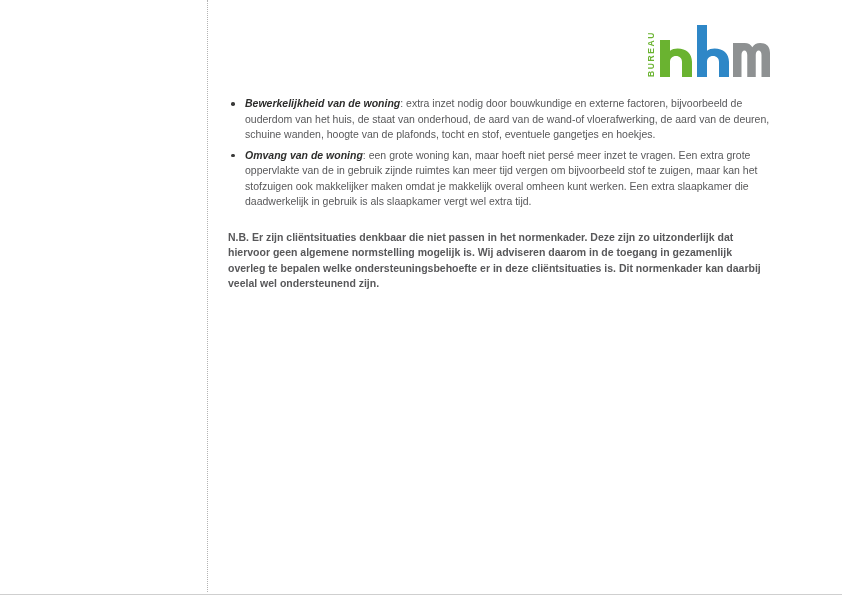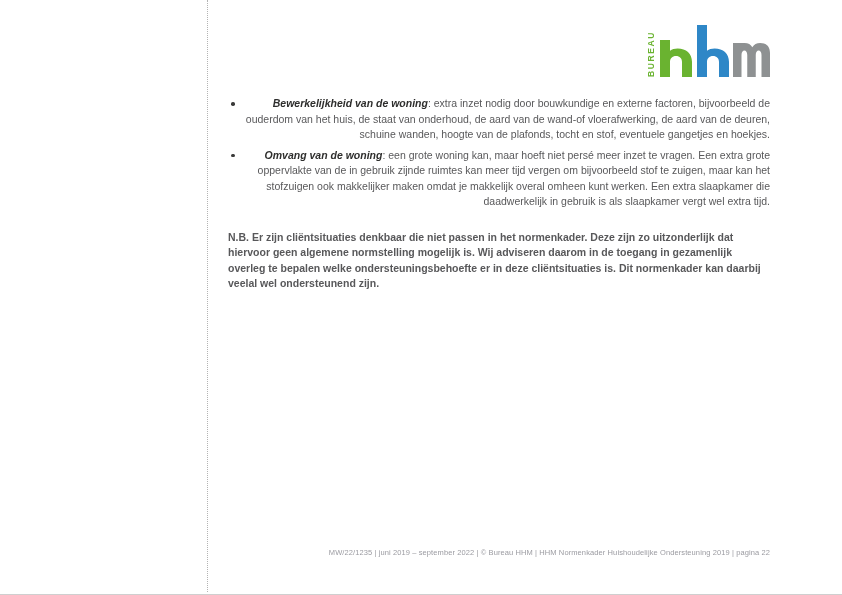--- a/index.html
+++ b/index.html
@@ -74,21 +74,20 @@
   }
   ul.bullets {
     list-style: none;
     margin: 0;
     padding: 0;
   }
   ul.bullets li {
     position: relative;
     padding-left: 17px;
     margin-bottom: 5px;
-    text-align: right;
   }
   ul.bullets li .dot {
     position: absolute;
     left: 3px;
     top: 6px;
     width: 3.5px;
     height: 3.5px;
     border-radius: 50%;
     background: #3a3a39;
   }
@@ -144,17 +143,16 @@
         <span class="lead">Bewerkelijkheid van de woning</span><span>: extra inzet nodig door bouwkundige en externe factoren, bijvoorbeeld de ouderdom van het huis, de staat van onderhoud, de aard van de wand-of vloerafwerking, de aard van de deuren, schuine wanden, hoogte van de plafonds, tocht en stof, eventuele gangetjes en hoekjes.</span>
       </li>
       <li>
         <span class="dot"></span>
         <span class="lead">Omvang van de woning</span><span>: een grote woning kan, maar hoeft niet persé meer inzet te vragen. Een extra grote oppervlakte van de in gebruik zijnde ruimtes kan meer tijd vergen om bijvoorbeeld stof te zuigen, maar kan het stofzuigen ook makkelijker maken omdat je makkelijk overal omheen kunt werken. Een extra slaapkamer die daadwerkelijk in gebruik is als slaapkamer vergt wel extra tijd.</span>
       </li>
     </ul>
     <p class="note">N.B. Er zijn cliëntsituaties denkbaar die niet passen in het normenkader. Deze zijn zo uitzonderlijk dat hiervoor geen algemene normstelling mogelijk is. Wij adviseren daarom in de toegang in gezamenlijk overleg te bepalen welke ondersteuningsbehoefte er in deze cliëntsituaties is. Dit normenkader kan daarbij veelal wel ondersteunend zijn.</p>
   </div>
 
-  <div class="footer">MW/22/1235 | juni 2019 – september 2022 | © Bureau HHM | HHM Normenkader Huishoudelijke Ondersteuning 2019 | pagina 22</div>
 
   <div class="bottom-hairline"></div>
 
 </div>
 
 </body></html>

